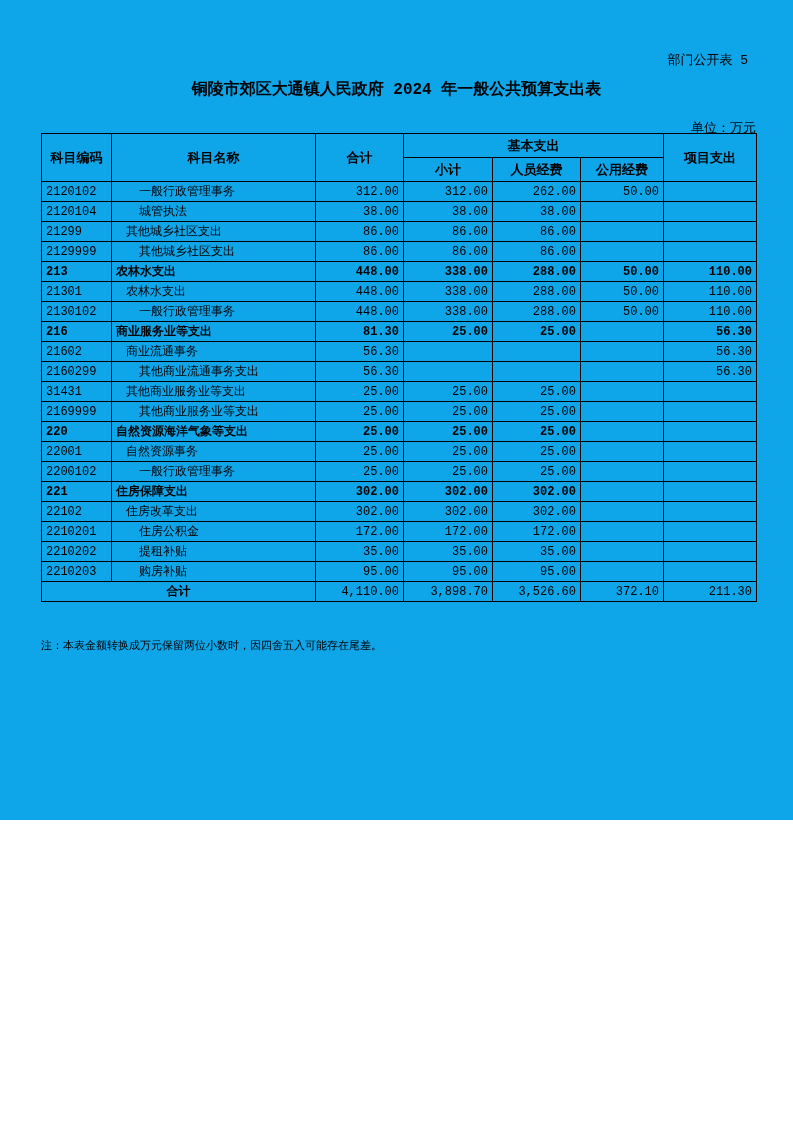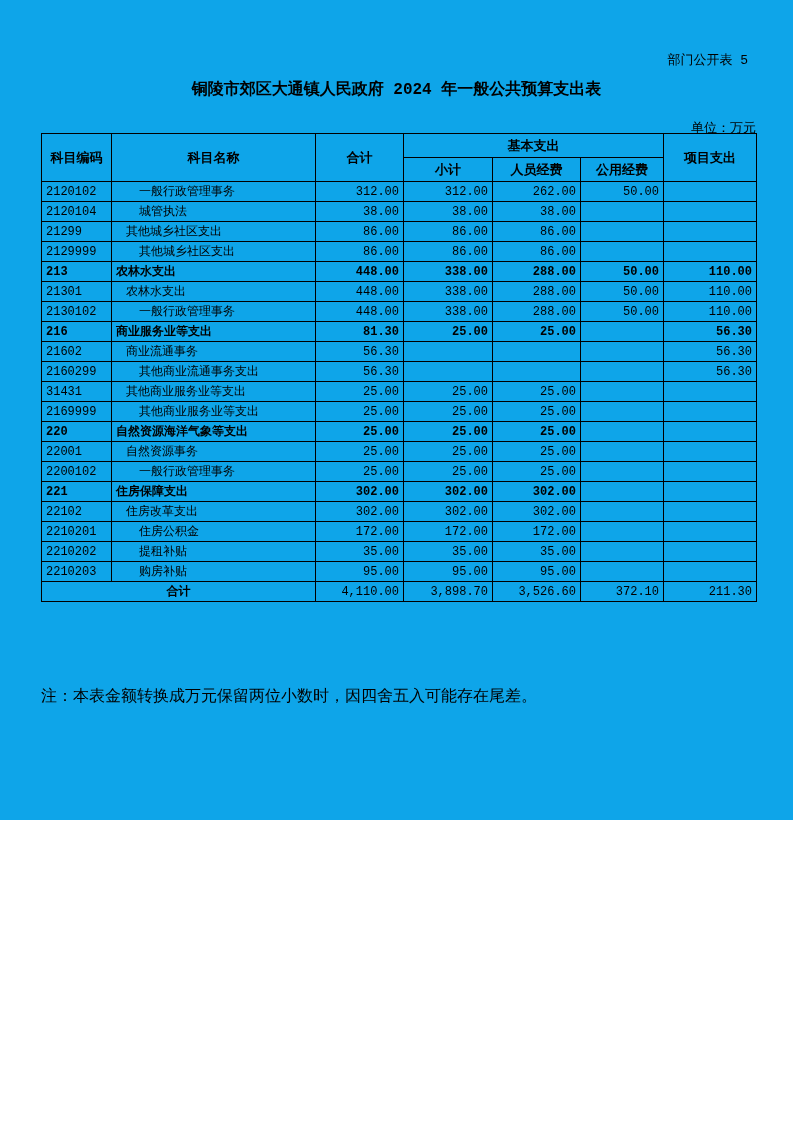--- a/index.html
+++ b/index.html
@@ -68,22 +68,21 @@
   td.name.ind-0 { padding-left:4px; }
   td.name.ind-1 { padding-left:14px; }
   td.name.ind-2 { padding-left:27px; }
   td.num { text-align:right; }
   tr.bold-row td { font-weight:bold; }
   td.total-label { text-align:center; font-weight:bold; }
   .footnote {
     position:absolute;
     top:638px;
     left:41px;
-    font-size:16px;
-    margin-top:48px;
+    font-size:11px;
   }
 </style>
 </head>
 <body>
 
 <div class="page">
 
   <div class="corner-label">部门公开表 5</div>
 
   <h1 class="doc-title">铜陵市郊区大通镇人民政府 2024 年一般公共预算支出表</h1>

